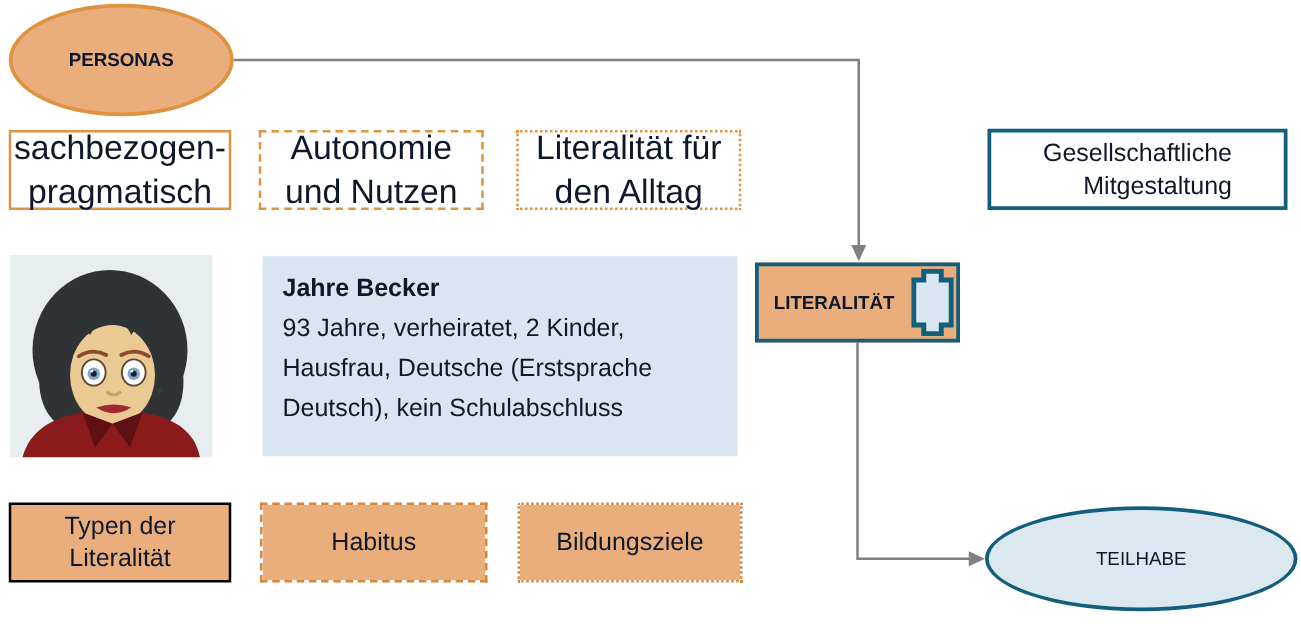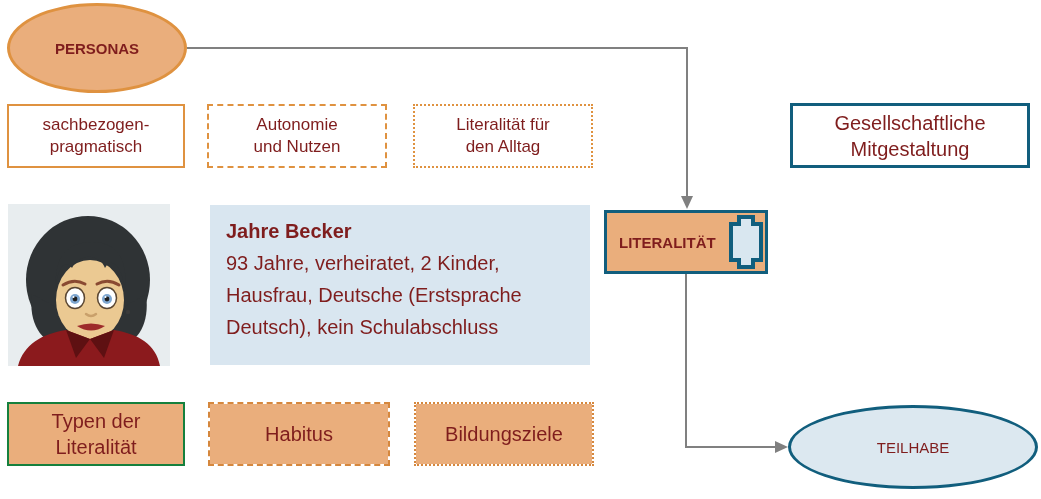--- a/index.html
+++ b/index.html
@@ -1,40 +1,40 @@
 <!DOCTYPE html>
 <html><head>
 <meta charset="utf-8">
 <style>
   html,body{margin:0;padding:0;background:#ffffff;}
   .stage{
     position:relative;width:1041px;height:499px;overflow:hidden;
-    font-family:"Liberation Sans", sans-serif;color:#7f1d1d;background:#ffffff;
+    font-family:"Liberation Sans", sans-serif;color:#0f172a;background:#ffffff;
   }
   .connectors{position:absolute;left:0;top:0;width:1041px;height:499px;z-index:1;}
   .node{position:absolute;display:flex;align-items:center;justify-content:center;
         box-sizing:border-box;text-align:center;z-index:2;}
   .node span{white-space:pre-line;}
   .ellipse{border-radius:50%;}
   .personas{left:7px;top:3px;width:180px;height:90px;background:#EAAE7C;border:3px solid #DF9240;}
   .personas span{font-weight:bold;font-size:15px;}
   .teilhabe{left:788px;top:405px;width:250px;height:84px;background:#DCE8F0;border:3px solid #115E7D;}
   .teilhabe span{font-weight:normal;font-size:15px;}
-  .frame{background:#ffffff;font-size:17px;line-height:1.3;}
+  .frame{background:#ffffff;font-size:27px;line-height:1.3;}
   .frame.solid{border:2px solid #DF9240;}
   .frame.dashed{border:2px dashed #DF9240;}
   .frame.dotted{border:2px dotted #DF9240;}
   .toprow{top:104px;height:64px;}
   .b1{left:7px;width:178px;}
   .b2{left:207px;width:180px;}
   .b3{left:413px;width:180px;}
   .gesell{left:790px;top:103px;width:240px;height:65px;background:#ffffff;
-          border:3px solid #115E7D;font-size:20px;line-height:1.3;}
+          border:3px solid #115E7D;font-size:20px;line-height:1.3;text-align:right;}
   .fill{background:#EAAE7C;background-clip:padding-box;font-size:20px;line-height:1.3;}
-  .fill.solid{border:2px solid #15803d;}
+  .fill.solid{border:2px solid #000000;}
   .fill.dashed{border:2px dashed #D5873D;}
   .fill.dotted{border:2px dotted #D5873D;}
   .bottomrow{top:402px;height:64px;}
   .c1{left:7px;width:178px;}
   .c2{left:208px;width:182px;}
   .c3{left:414px;width:180px;}
   .literal{left:604px;top:210px;width:164px;height:64px;background:#EAAE7C;
            border:3px solid #115E7D;justify-content:space-between;padding:0 2px 0 12px;}
   .literal .lbl{font-weight:bold;font-size:15px;}
   .avatar{position:absolute;left:8px;top:204px;width:162px;height:162px;z-index:2;}

